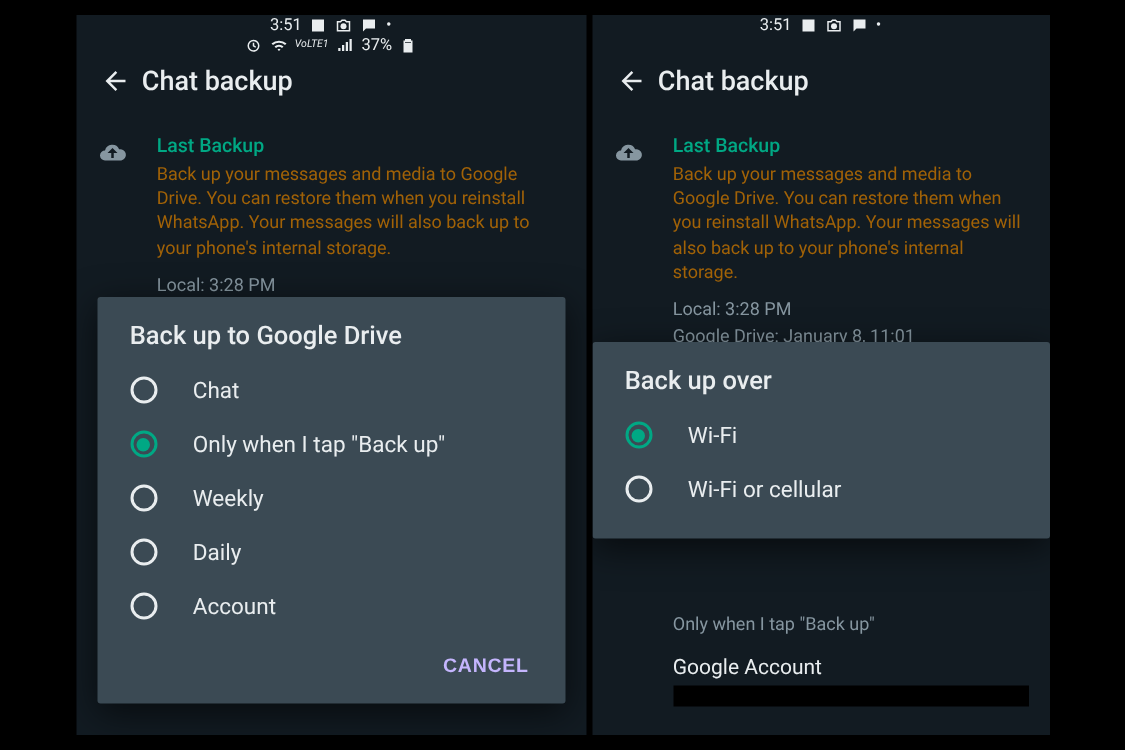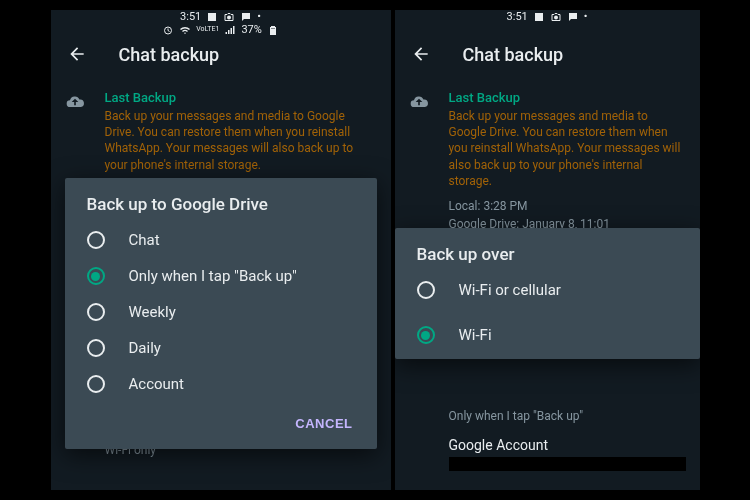--- a/index.html
+++ b/index.html
@@ -33,31 +33,30 @@
     justify-content: space-between;
     align-items: center;
     height: 22px;
     padding: 0 10px;
     font-size: 11px;
     color: #e9edef;
     flex-direction: column;
   }
   .status .l, .status .r { display: flex; align-items: center; gap: 5px; }
   .status svg { width: 12px; height: 12px; fill: #e9edef; }
-  .status .tiny { font-size: 7px; line-height: 7px; text-align: center; }
+  .status .tiny { font-size: 7px; line-height: 7px; text-align: center; font-style: italic; }
 
   
   .appbar {
     display: flex;
     align-items: center;
     height: 44px;
     padding: 0 8px;
     font-size: 18px;
     font-weight: 500;
-    gap: 24px;
   }
   .back-arrow { padding: 8px; display: flex; }
   .back-arrow svg { width: 20px; height: 20px; fill: #e9edef; }
 
   
   .content { padding: 4px 0; }
   .row { display: flex; padding: 10px 14px 8px 14px; }
   .row .iconcol { width: 40px; display: flex; justify-content: flex-start; padding-top: 2px; }
   .row .iconcol svg { width: 20px; height: 20px; fill: #8696a0; }
   .row .textcol { flex: 1; }
@@ -116,21 +115,21 @@
   }
   .dialog .actions button {
     background: none; border: none;
     color: #c4b5fd;
     font-size: 13px;
     font-weight: 600;
     letter-spacing: 0.5px;
     padding: 8px 10px;
   }
 
-  .left .dialog { left: 14px; top: 168px; width: 312px; }
+  .left .dialog { left: 14px; top: 188px; width: 312px; }
   .right .dialog { left: 0; top: 218px; width: 305px; }
 </style>
 </head>
 <body>
 
 <div class="canvas">
 
   <div class="phone left">
     <div class="status">
       <div class="l">
@@ -282,24 +281,24 @@
       <div class="blackbar"></div>
       <div class="setting">
         <div class="setting-title">Back up over</div>
 
       </div>
 
     </div>
 
     <div class="dialog">
       <div class="title">Back up over</div>
-      <div class="radio-row" style="padding-bottom:18px">
-        <span class="radio"></span>
-        <span>Wi-Fi or cellular</span>
-      </div>
       <div class="radio-row">
         <span class="radio sel"></span>
         <span>Wi-Fi</span>
       </div>
+      <div class="radio-row" style="padding-bottom:18px">
+        <span class="radio"></span>
+        <span>Wi-Fi or cellular</span>
+      </div>
     </div>
   </div>
 
 </div>
 
 </body></html>

